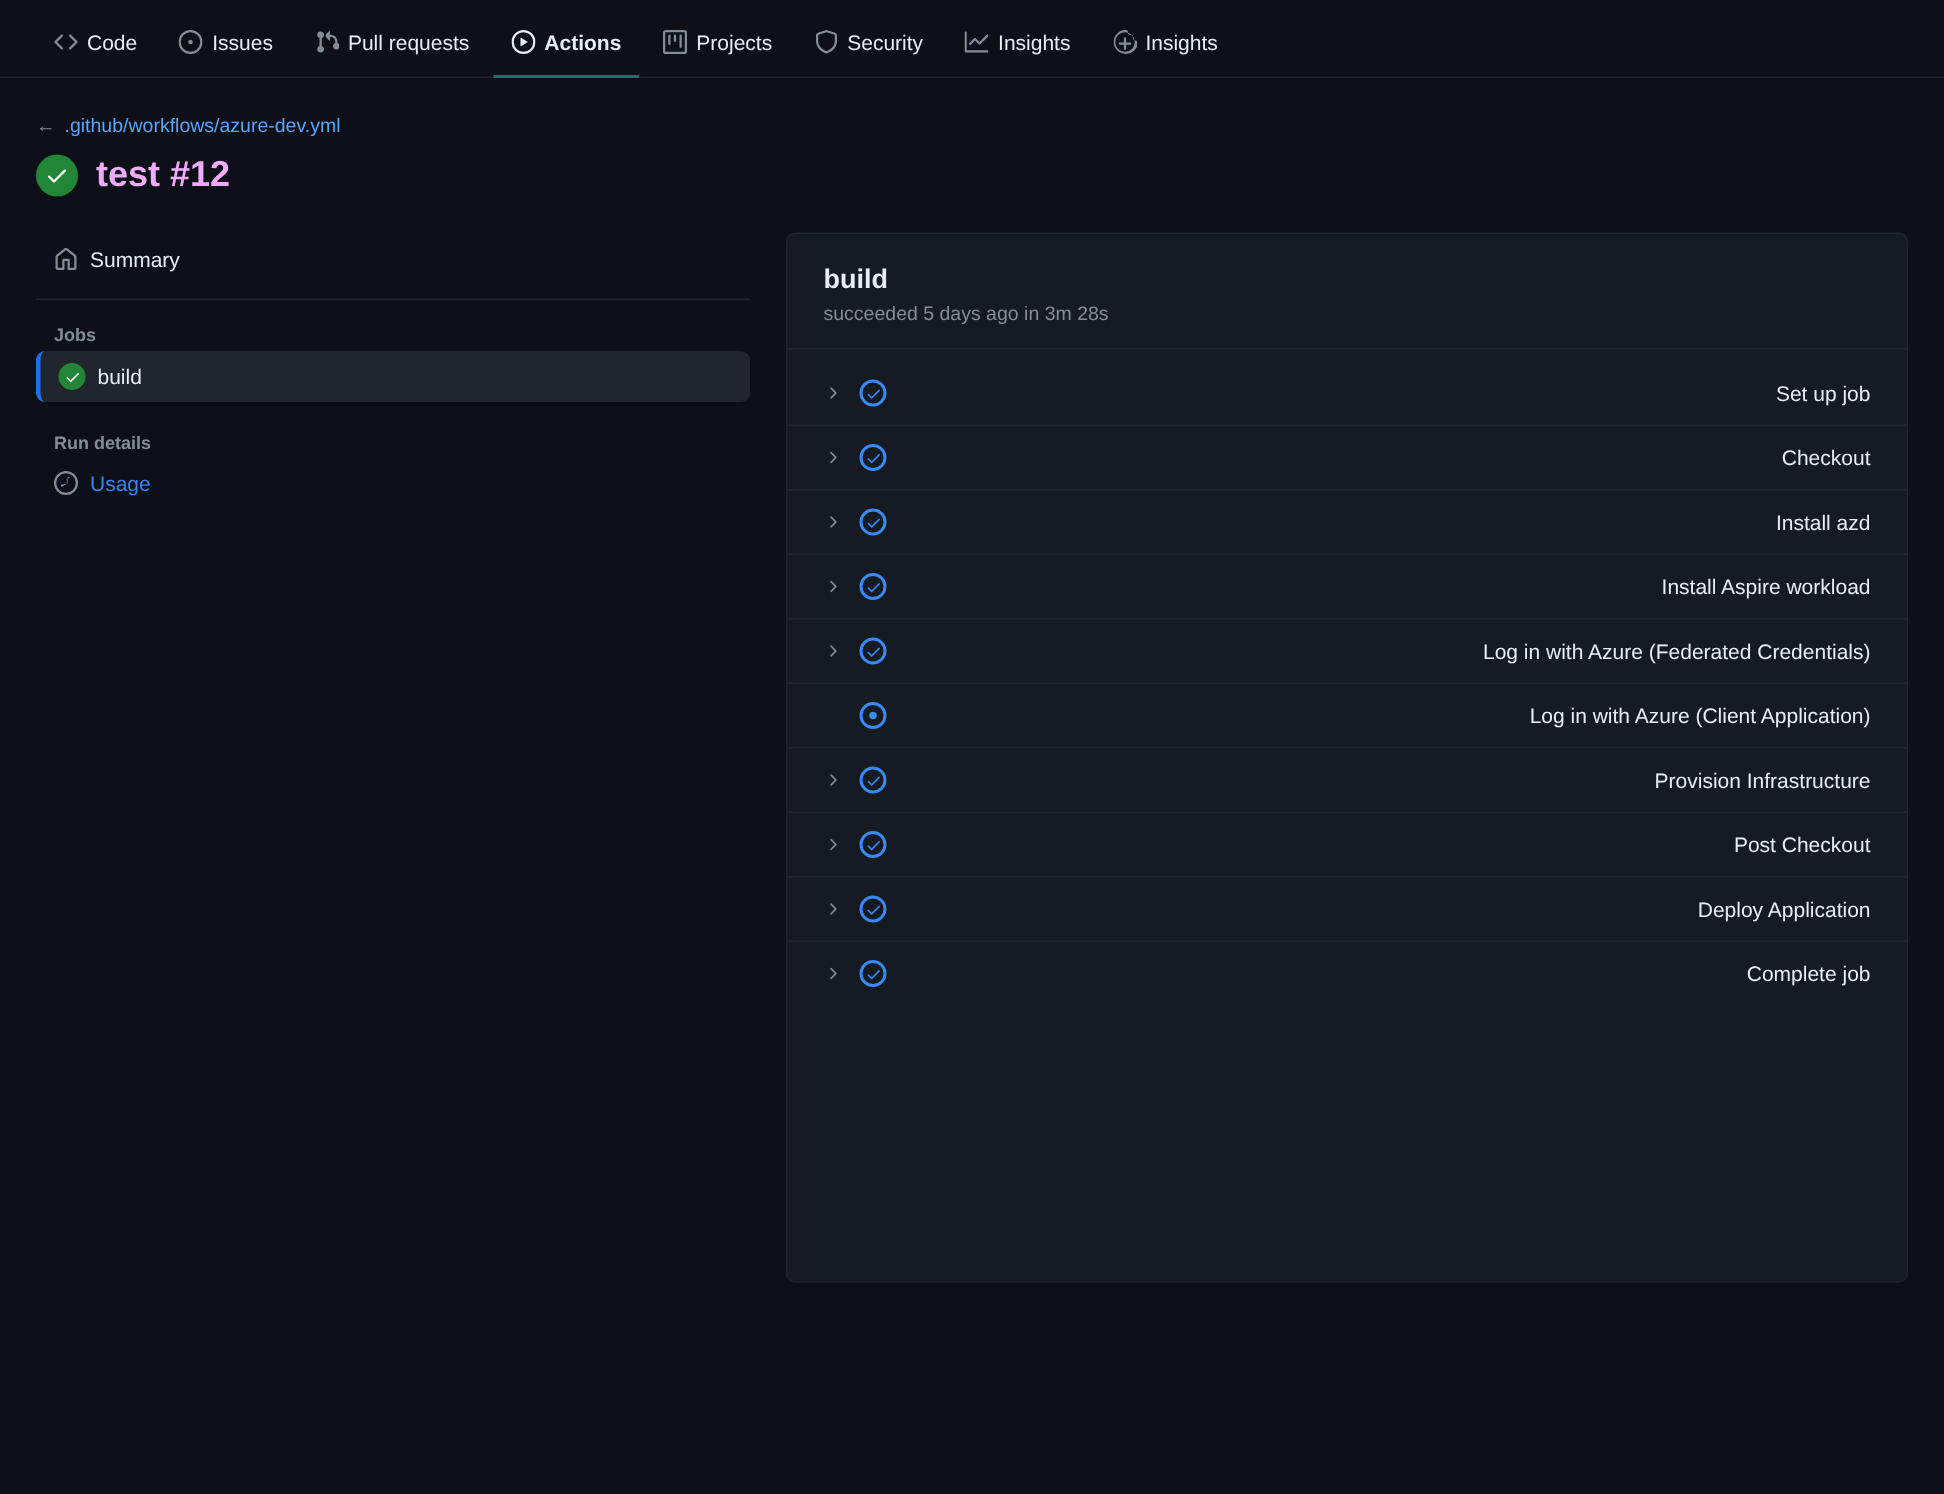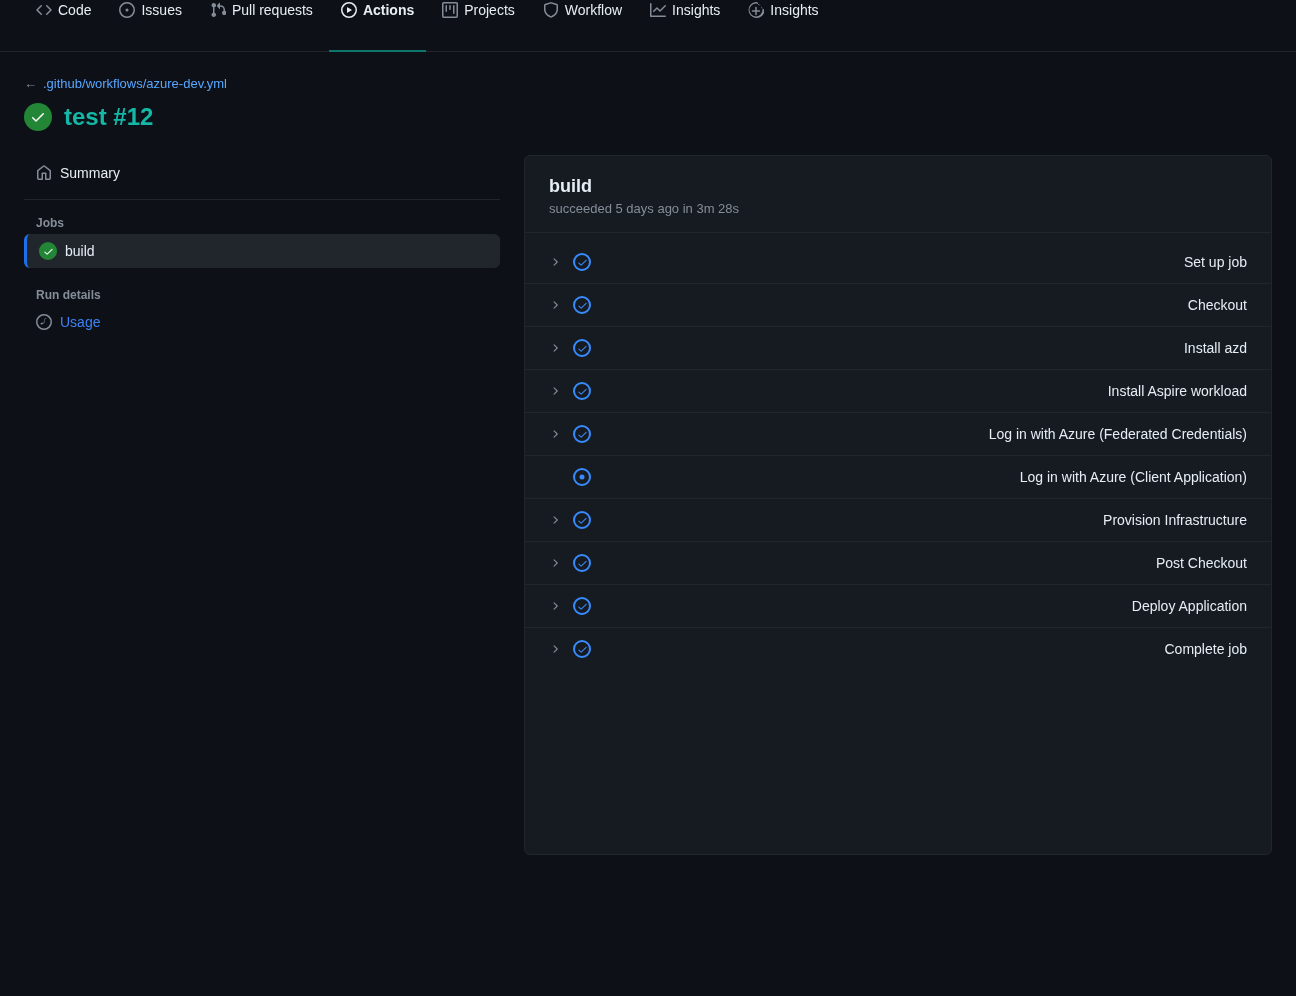--- a/index.html
+++ b/index.html
@@ -23,23 +23,23 @@
       align-items: center;
       border-bottom: 1px solid #21262d;
       padding: 0 24px;
       background-color: #0d1117;
       height: 52px;
       gap: 4px;
     }
 
     .nav-item {
       display: flex;
-      align-items: flex-start;
+      align-items: flex-end;
       gap: 6px;
-      padding: 2px 12px;
+      padding: 14px 12px;
       color: #e6edf3;
       cursor: pointer;
       font-size: 14px;
       height: 52px;
       border-bottom: 2px solid transparent;
       text-decoration: none;
       white-space: nowrap;
     }
 
     .nav-item.active {
@@ -85,21 +85,21 @@
     .run-title {
       display: flex;
       align-items: center;
       gap: 12px;
       margin-bottom: 24px;
     }
 
     .run-title h1 {
       font-size: 24px;
       font-weight: 600;
-      color: #14b8a6;
+      color: #f0abfc;
     }
 
     .success-icon-large {
       width: 28px;
       height: 28px;
       background-color: #238636;
       border-radius: 50%;
       display: flex;
       align-items: center;
       justify-content: center;
@@ -361,21 +361,21 @@
     </span>
     <span>Projects</span>
   </a>
 
   <a class="nav-item">
     <span class="nav-icon">
       <svg width="16" height="16" viewBox="0 0 16 16" fill="currentColor">
         <path d="M7.467.133a1.748 1.748 0 0 1 1.066 0l5.25 1.68A1.75 1.75 0 0 1 15 3.48V7c0 1.566-.32 3.182-1.303 4.682-.983 1.498-2.585 2.813-5.032 3.855a1.697 1.697 0 0 1-1.33 0c-2.447-1.042-4.049-2.357-5.032-3.855C1.32 10.182 1 8.566 1 7V3.48a1.75 1.75 0 0 1 1.217-1.667Zm.61 1.429a.25.25 0 0 0-.153 0l-5.25 1.68a.25.25 0 0 0-.174.238V7c0 1.358.275 2.666 1.057 3.86.784 1.194 2.121 2.34 4.366 3.297a.196.196 0 0 0 .154 0c2.245-.956 3.582-2.104 4.366-3.298C13.225 9.666 13.5 8.36 13.5 7V3.48a.25.25 0 0 0-.174-.237l-5.25-1.68z"></path>
       </svg>
     </span>
-    <span>Workflow</span>
+    <span>Security</span>
   </a>
 
   <a class="nav-item">
     <span class="nav-icon">
       <svg width="16" height="16" viewBox="0 0 16 16" fill="currentColor">
         <path d="M1.5 1.75V13.5h13.75a.75.75 0 0 1 0 1.5H.75a.75.75 0 0 1-.75-.75V1.75a.75.75 0 0 1 1.5 0zm14.28 2.53-5.25 5.25a.75.75 0 0 1-1.06 0L7 7.06 4.28 9.78a.751.751 0 0 1-1.042-.018.751.751 0 0 1-.018-1.042l3.25-3.25a.75.75 0 0 1 1.06 0L10 7.94l4.72-4.72a.751.751 0 0 1 1.042.018.751.751 0 0 1 .018 1.042z"></path>
       </svg>
     </span>
     <span>Insights</span>
   </a>

